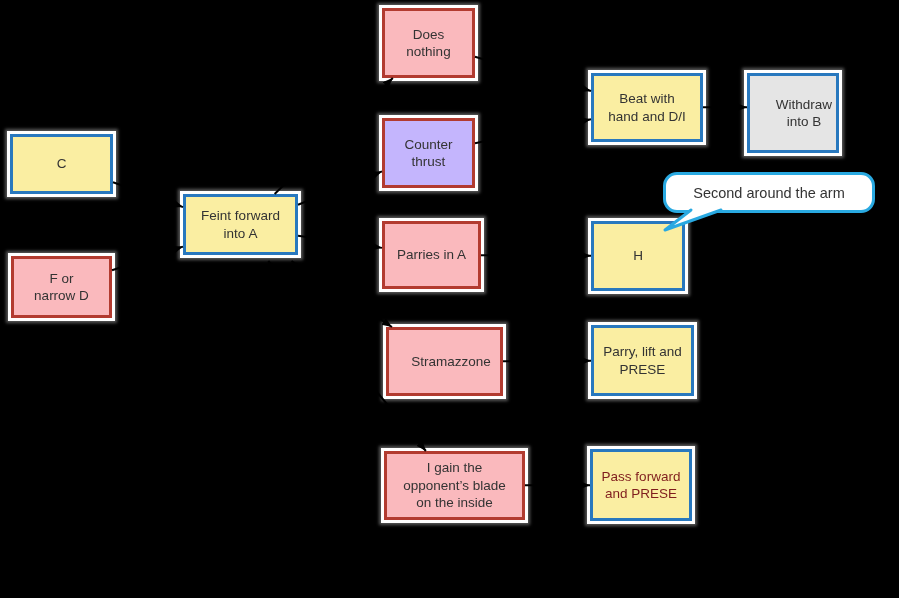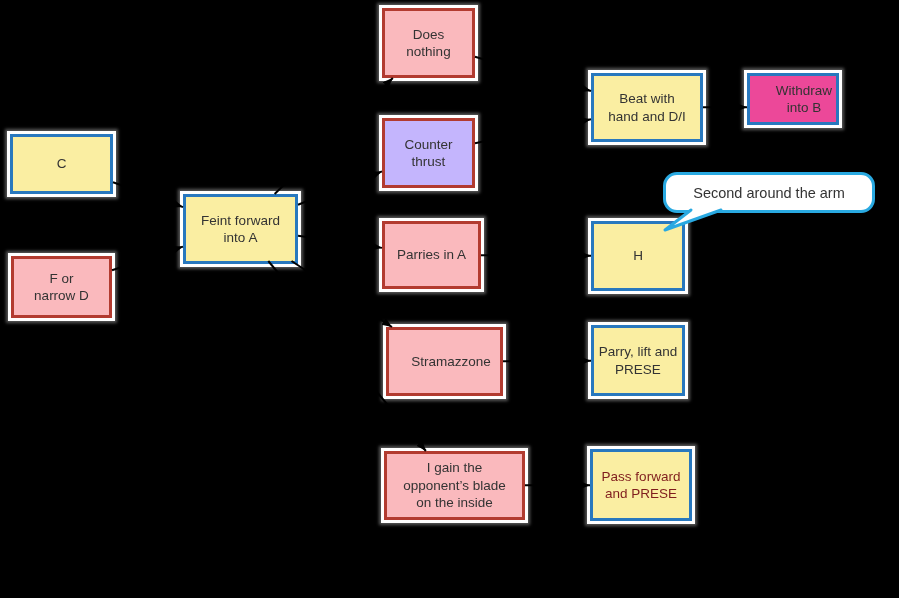--- a/index.html
+++ b/index.html
@@ -67,21 +67,21 @@
     </svg>
 
   <div id="node-layer">
       <div class="node" style="left: 10px; top: 134px; width: 103px; height: 60px; background: rgb(250, 238, 162); border-color: rgb(40, 120, 190); color: rgb(51, 51, 51);">
         <span class="lbl">C</span>
       </div>
       <div class="node" style="left: 11px; top: 256px; width: 101px; height: 62px; background: rgb(250, 185, 189); border-color: rgb(178, 59, 48); color: rgb(51, 51, 51); align-items: center;">
         <span class="lbl">F or
 narrow D</span>
       </div>
-      <div class="node" style="left: 183px; top: 194px; width: 115px; height: 70px; background: rgb(250, 238, 162); border-color: rgb(40, 120, 190); color: rgb(51, 51, 51);">
+      <div class="node" style="left: 183px; top: 194px; width: 115px; height: 61px; background: rgb(250, 238, 162); border-color: rgb(40, 120, 190); color: rgb(51, 51, 51);">
         <span class="lbl">Feint forward
 into A</span>
       </div>
       <div class="node" style="left: 382px; top: 8px; width: 93px; height: 70px; background: rgb(250, 185, 189); border-color: rgb(178, 59, 48); color: rgb(51, 51, 51);">
         <span class="lbl">Does
 nothing</span>
       </div>
       <div class="node" style="left: 382px; top: 118px; width: 93px; height: 70px; background: #c4b5fd; border-color: rgb(178, 59, 48); color: rgb(51, 51, 51);">
         <span class="lbl">Counter
 thrust</span>
@@ -97,29 +97,29 @@
 opponent’s blade
 on the inside</span>
       </div>
       <div class="node" style="left: 591px; top: 73px; width: 112px; height: 69px; background: rgb(250, 238, 162); border-color: rgb(40, 120, 190); color: rgb(51, 51, 51);">
         <span class="lbl">Beat with
 hand and D/I</span>
       </div>
       <div class="node" style="left: 591px; top: 221px; width: 94px; height: 70px; background: rgb(250, 238, 162); border-color: rgb(40, 120, 190); color: rgb(51, 51, 51);">
         <span class="lbl">H</span>
       </div>
-      <div class="node" style="left: 591px; top: 325px; width: 94px; height: 71px; background: rgb(250, 238, 162); border-color: rgb(40, 120, 190); color: rgb(51, 51, 51);">
+      <div class="node" style="left: 591px; top: 325px; width: 103px; height: 71px; background: rgb(250, 238, 162); border-color: rgb(40, 120, 190); color: rgb(51, 51, 51);">
         <span class="lbl">Parry, lift and
 PRESE</span>
       </div>
       <div class="node" style="left: 590px; top: 449px; width: 102px; height: 72px; background: rgb(250, 238, 162); border-color: rgb(40, 120, 190); color: #7f1d1d;">
         <span class="lbl">Pass forward
 and PRESE</span>
       </div>
-      <div class="node" style="left: 747px; top: 73px; width: 92px; height: 52px; background: #ec4899; border-color: rgb(40, 120, 190); color: rgb(51, 51, 51); padding-left: 22px;">
+      <div class="node" style="left: 747px; top: 73px; width: 92px; height: 80px; background: #e5e5e5; border-color: rgb(40, 120, 190); color: rgb(51, 51, 51); padding-left: 22px;">
         <span class="lbl">Withdraw
 into B</span>
       </div>
     </div>
 
   <div id="bubble" class="bubble" style="left: 663px; top: 172px; width: 212px; height: 41px; background: rgb(255, 255, 255); border-color: rgb(41, 169, 225);">
     <span>Second around the arm</span>
   </div>
   <svg id="tail-layer" width="899" height="598">
     <path id="tail-path" fill="#ffffff" stroke="#29A9E1" stroke-width="3" stroke-linejoin="round" stroke-linecap="round" d="M 721,210 L 665,230 L 691,210"></path>

